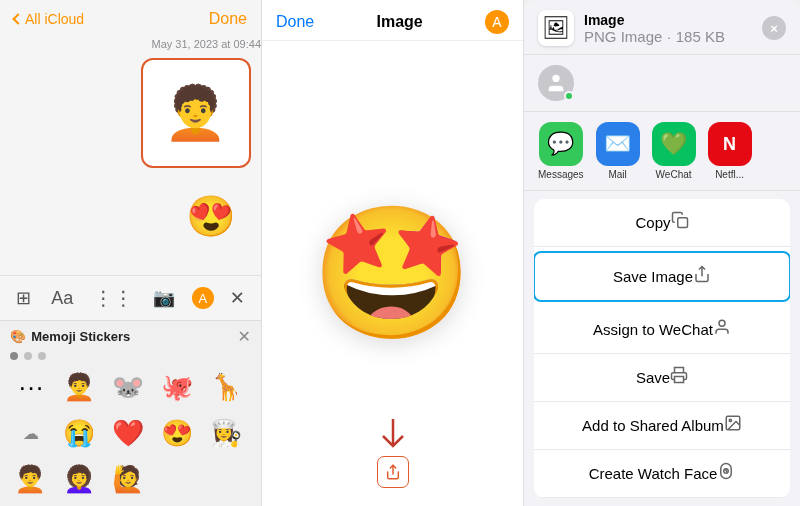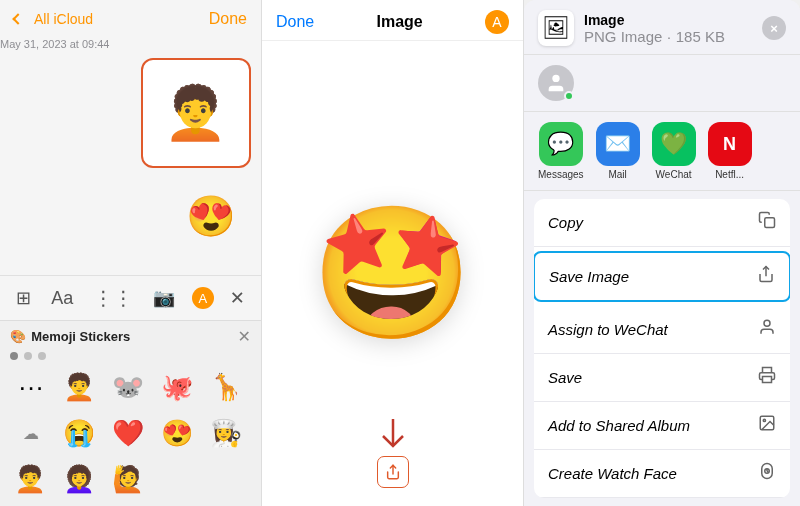--- a/index.html
+++ b/index.html
@@ -28,40 +28,40 @@
       align-items: center;
       justify-content: space-between;
       padding: 10px 14px 6px;
       background: #f5f5f5;
     }
     .back-btn {
       display: flex;
       align-items: center;
       color: #ff9500;
       font-size: 14px;
-      gap: 10px;
+      gap: 1px;
       cursor: pointer;
     }
     .chevron-left {
       width: 8px;
       height: 8px;
       border-left: 2px solid #ff9500;
       border-bottom: 2px solid #ff9500;
       transform: rotate(45deg);
       display: inline-block;
       margin-right: 2px;
     }
     .done-btn-left {
       color: #ff9500;
       font-size: 16px;
       font-weight: 500;
       cursor: pointer;
     }
     .timestamp {
-      text-align: left;
+      text-align: right;
       font-size: 11px;
       color: #8e8e93;
       padding: 4px 0 8px;
     }
     .messages-area {
       flex: 1;
       padding: 0 10px;
       overflow-y: auto;
     }
     .message-bubble-img {
@@ -366,25 +366,24 @@
     .action-list {
       flex: 1;
       overflow-y: auto;
       background: #fff;
       border-radius: 10px;
       margin: 8px 10px;
     }
     .action-item {
       display: flex;
       align-items: center;
-      justify-content: space-between;
+      justify-content: center;
       padding: 12px 14px;
       border-bottom: 1px solid #e8e8ed;
       cursor: pointer;
-      font-style: italic;
     }
     .action-item:last-child {
       border-bottom: none;
     }
     .action-item.highlighted {
       border: 2px solid #0ea5e9;
       border-radius: 8px;
       margin: 4px -1px;
     }
     .action-label {

